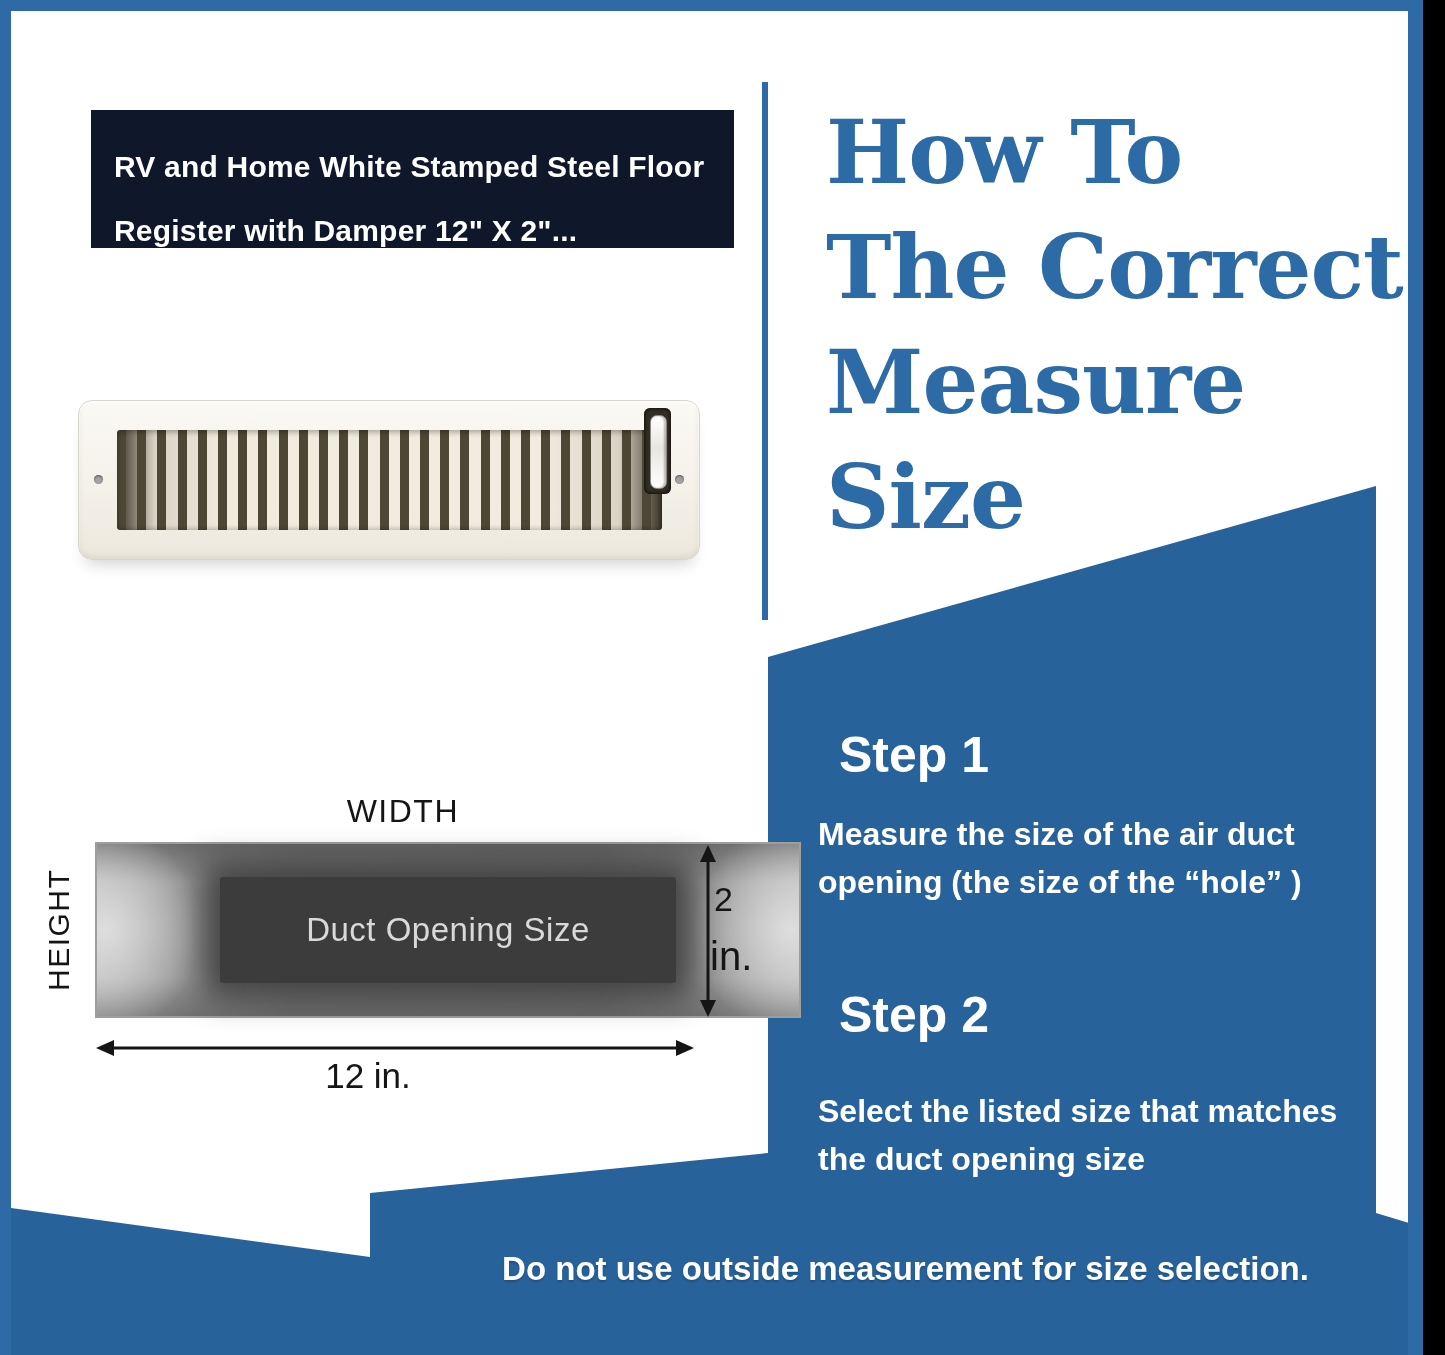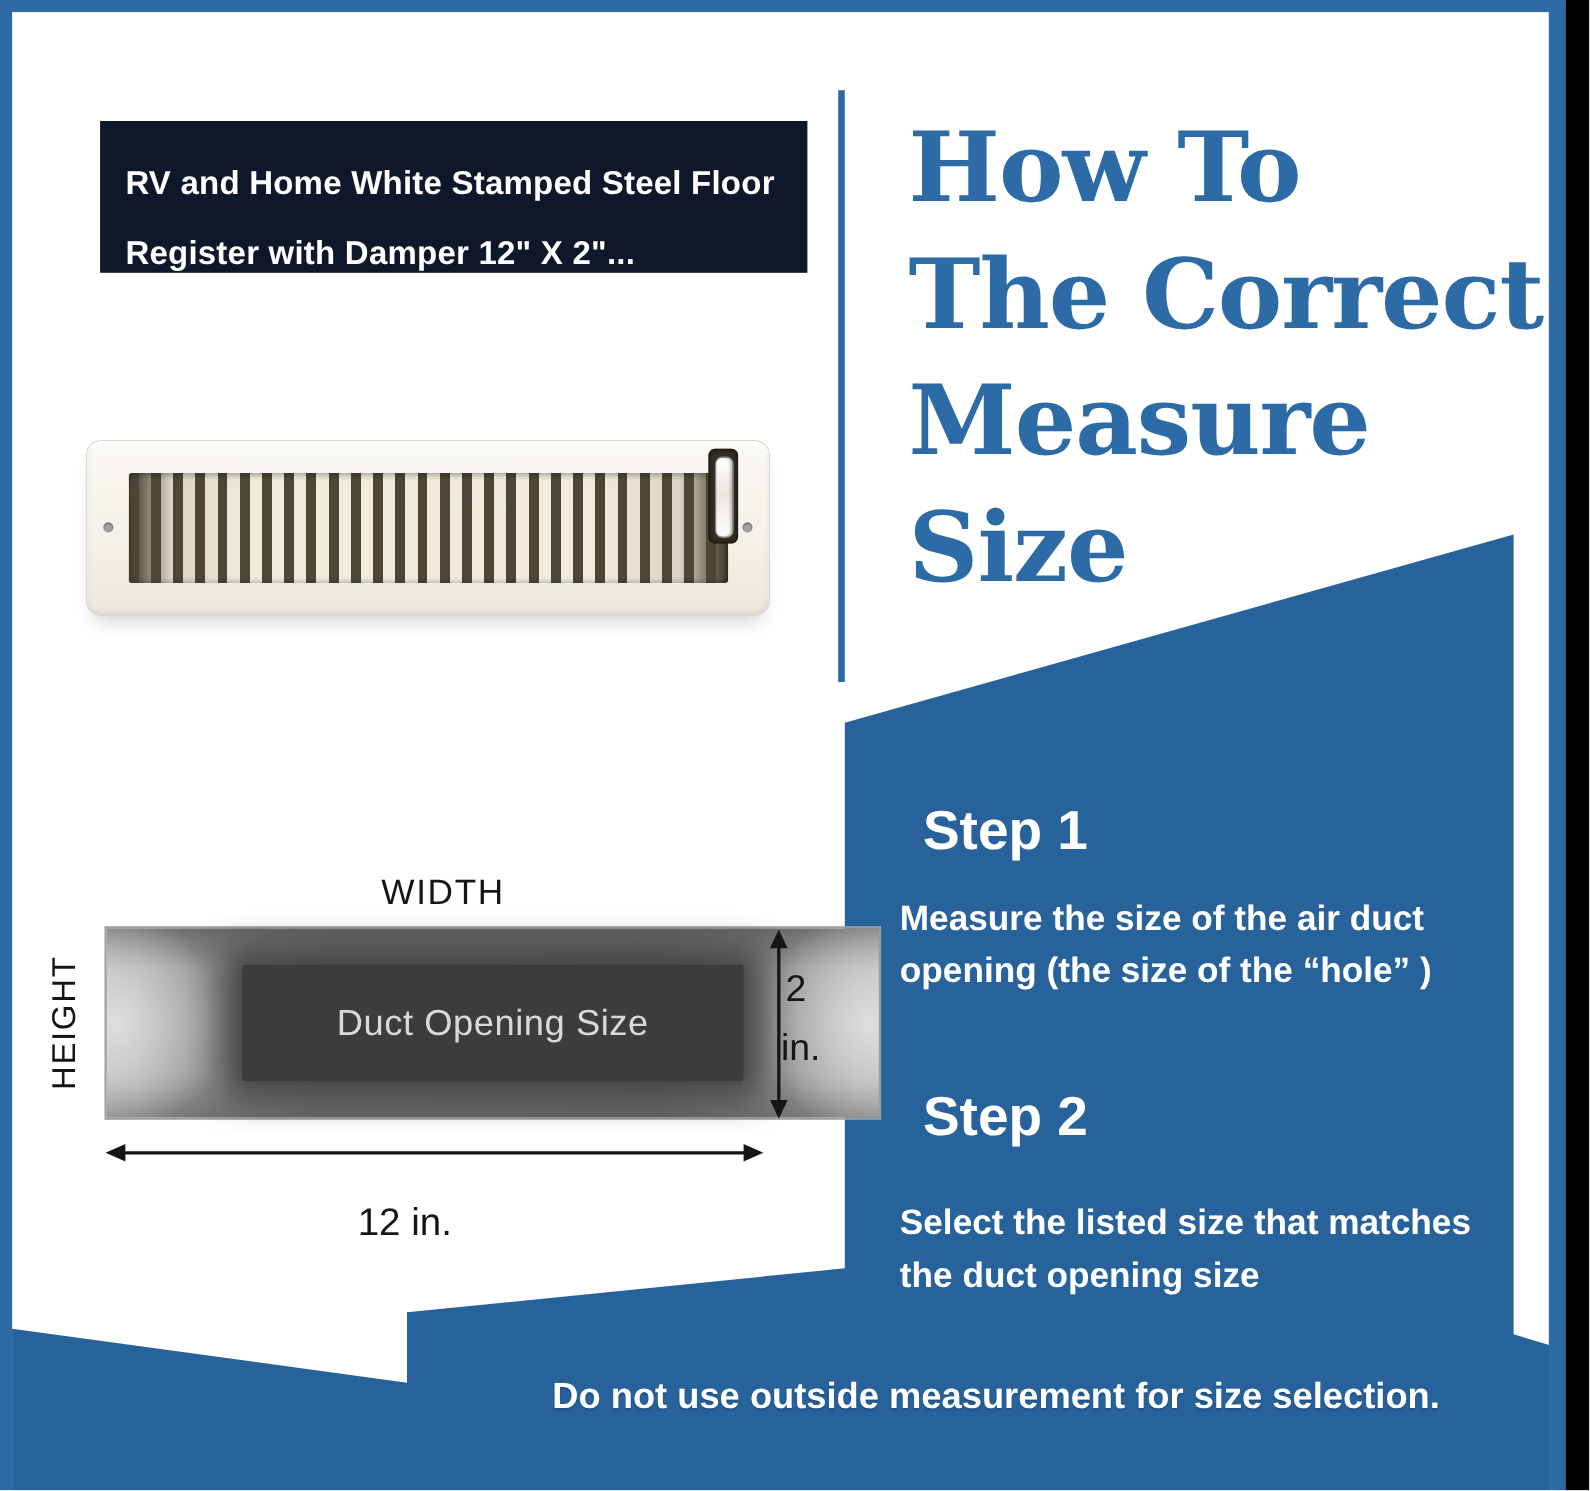--- a/index.html
+++ b/index.html
@@ -85,21 +85,21 @@
   }
   .duct-inner{
     position:absolute;left:17.5%;top:19%;width:65%;height:62%;
     background:#3c3c3c;border-radius:3px;
     box-shadow:0 0 28px 16px rgba(60,60,60,.85);
     display:flex;align-items:center;justify-content:center;
   }
   .duct-inner .txt{color:#d9d9d9;font-size:33px;font-weight:normal;letter-spacing:.5px;white-space:nowrap;}
   .dim-arrows{position:absolute;left:0;top:0;pointer-events:none;}
   .val-2{left:714px;top:880px;font-size:34px;}
-  .val-in{left:710px;top:934px;font-size:34px;}
+  .val-in{left:710px;top:934px;font-size:40px;}
   .val-12{left:278px;top:1056px;width:180px;text-align:center;font-size:35px;}
   
   .footer-warning{
     position:absolute;left:388px;top:1250px;width:1035px;text-align:center;
     color:#fff;font-weight:bold;font-size:33px;white-space:nowrap;
     text-shadow:0 2px 2px rgba(0,0,0,.18);
   }
 </style>
 </head>
 <body>
@@ -153,21 +153,21 @@
     <polygon points="700,862 716,862 708,845" fill="#151515"></polygon>
     <polygon points="700,1000 716,1000 708,1017" fill="#151515"></polygon>
 
     <line x1="110" y1="1048" x2="680" y2="1048" stroke="#151515" stroke-width="3"></line>
     <polygon points="114,1040 114,1056 96,1048" fill="#151515"></polygon>
     <polygon points="676,1040 676,1056 694,1048" fill="#151515"></polygon>
   </svg>
 
   <div class="lbl val-2" style="position:absolute;">2</div>
   <div class="lbl val-in" style="position:absolute;">in.</div>
-  <div class="lbl val-12" style="position:absolute;margin-top:36px;">12 in.</div>
+  <div class="lbl val-12" style="position:absolute;">12 in.</div>
 
   <div class="step-heading step-h1">Step 1</div>
   <div class="step-body step-b1">
     <div>Measure the size of the air duct</div>
     <div>opening (the size of the “hole” )</div>
   </div>
   <div class="step-heading step-h2">Step 2</div>
   <div class="step-body step-b2">
     <div>Select the listed size that matches</div>
     <div>the duct opening size</div>

